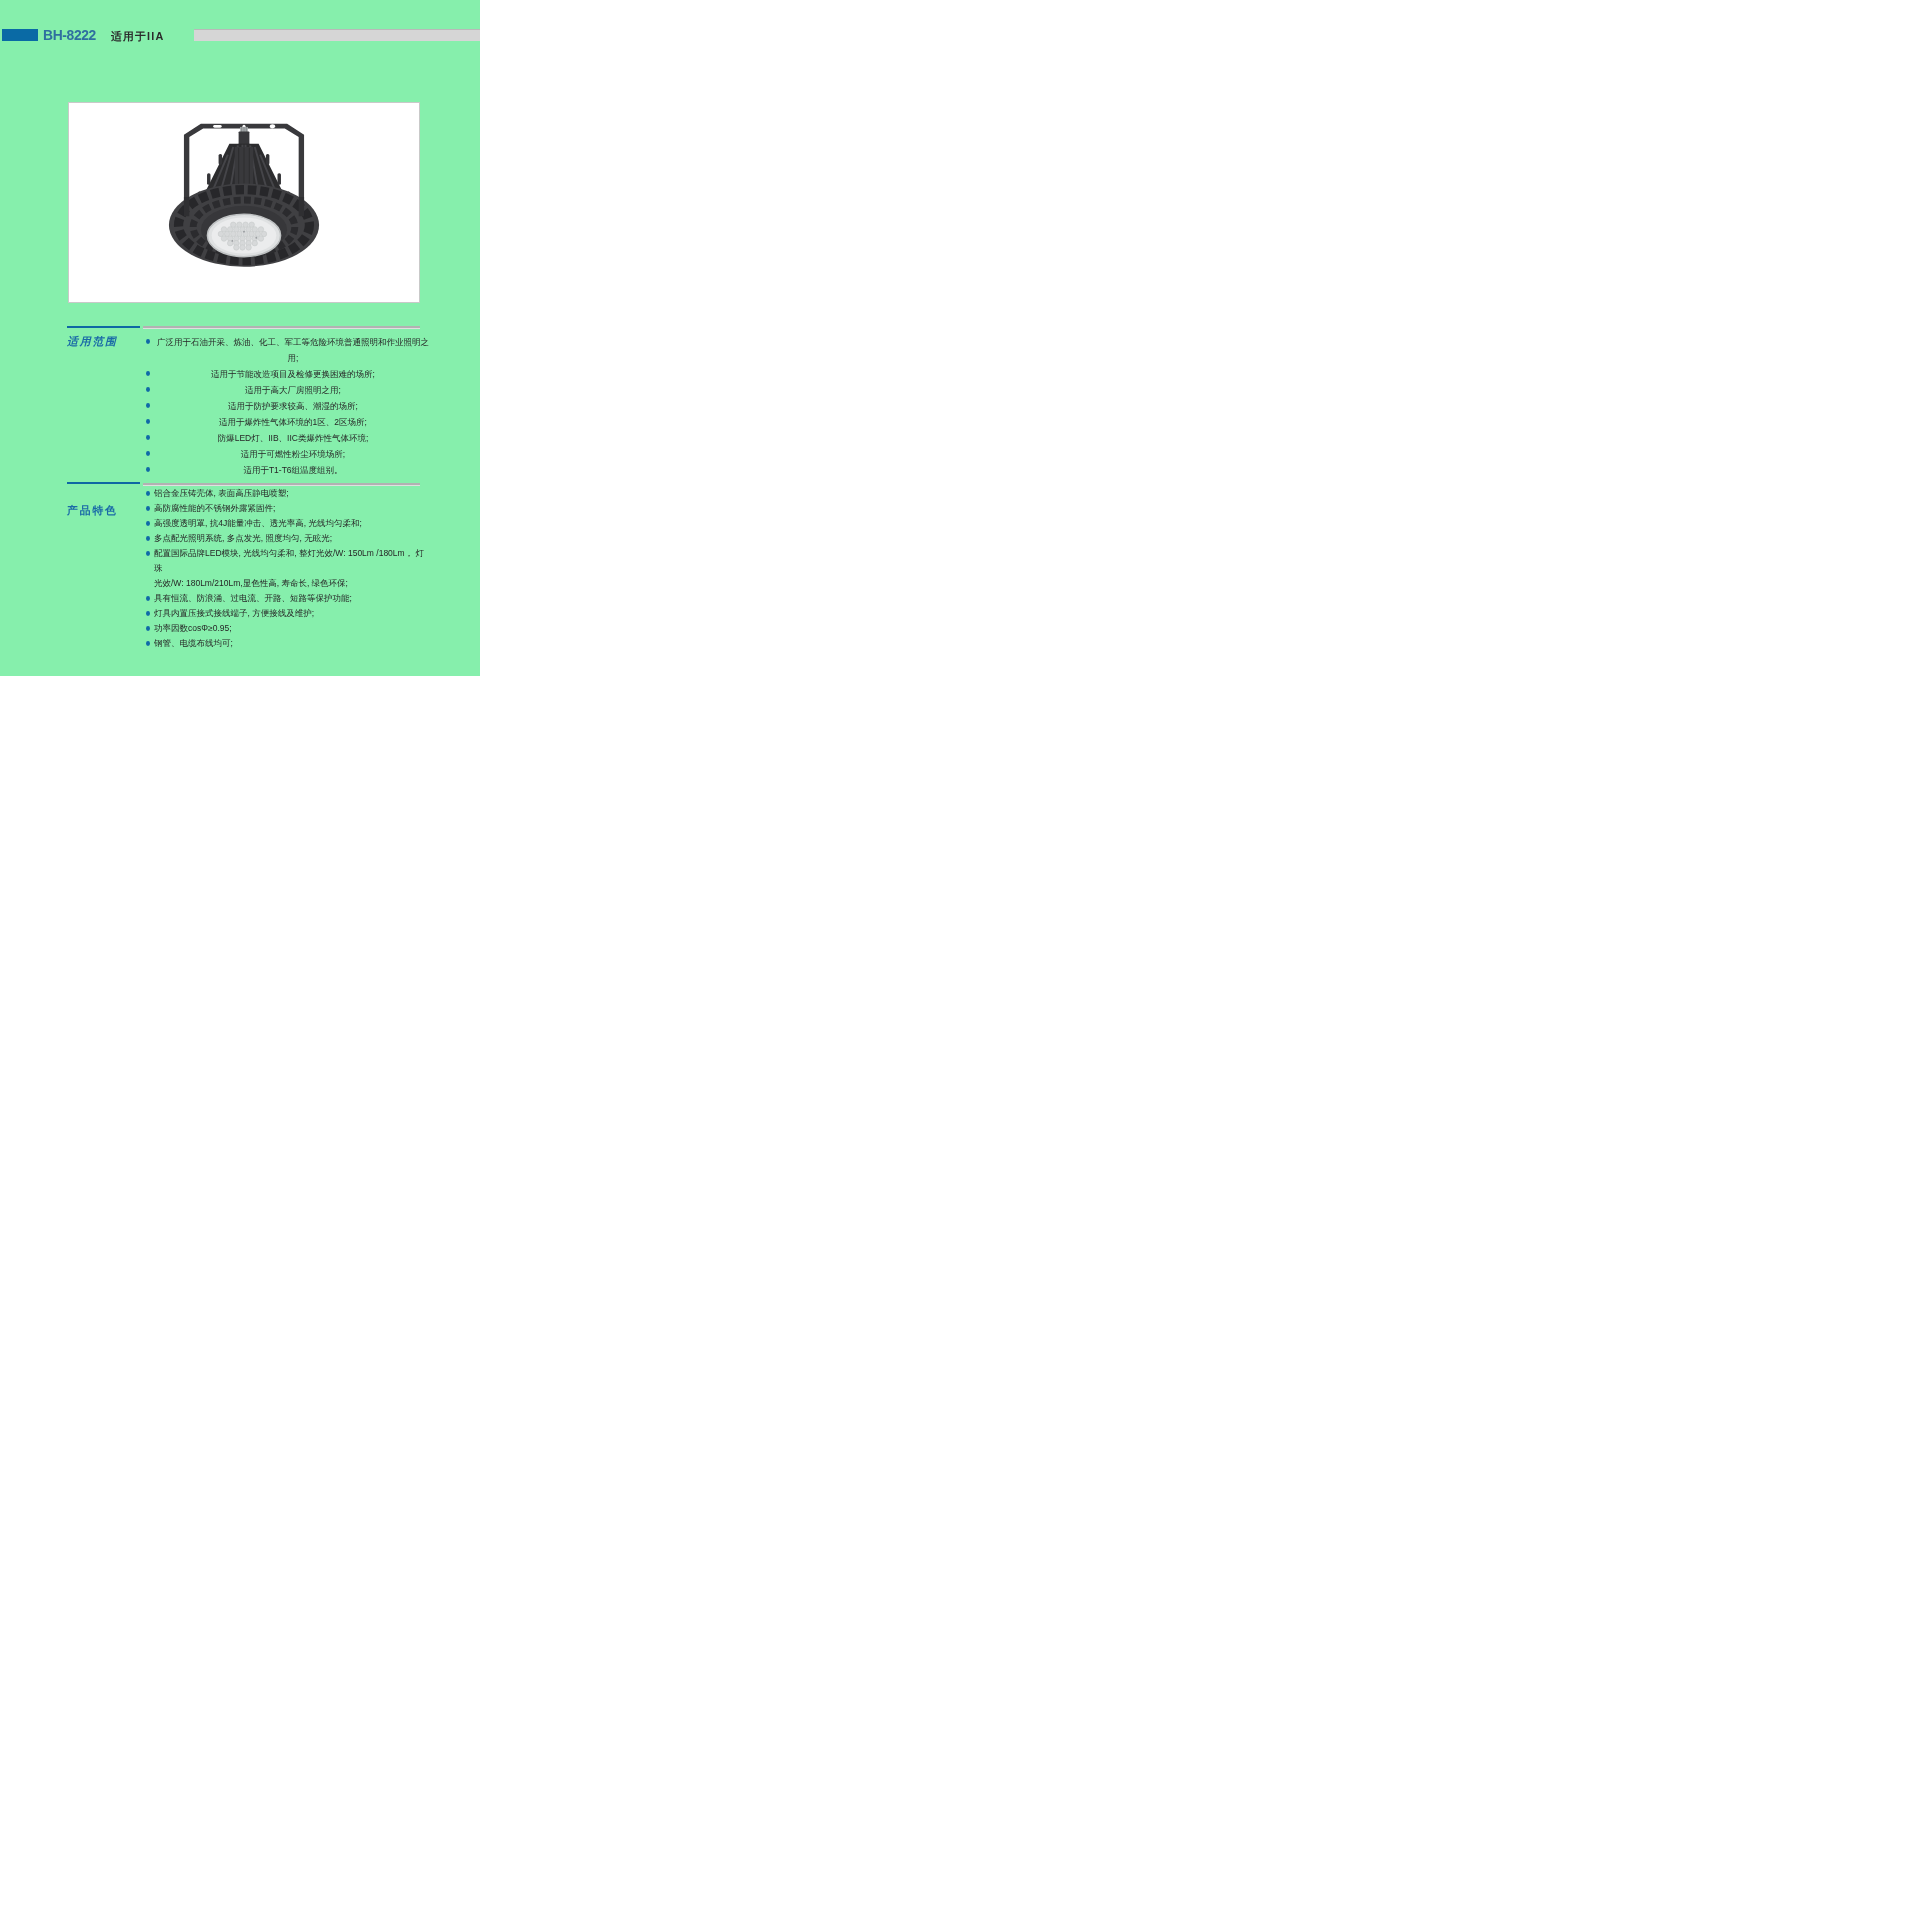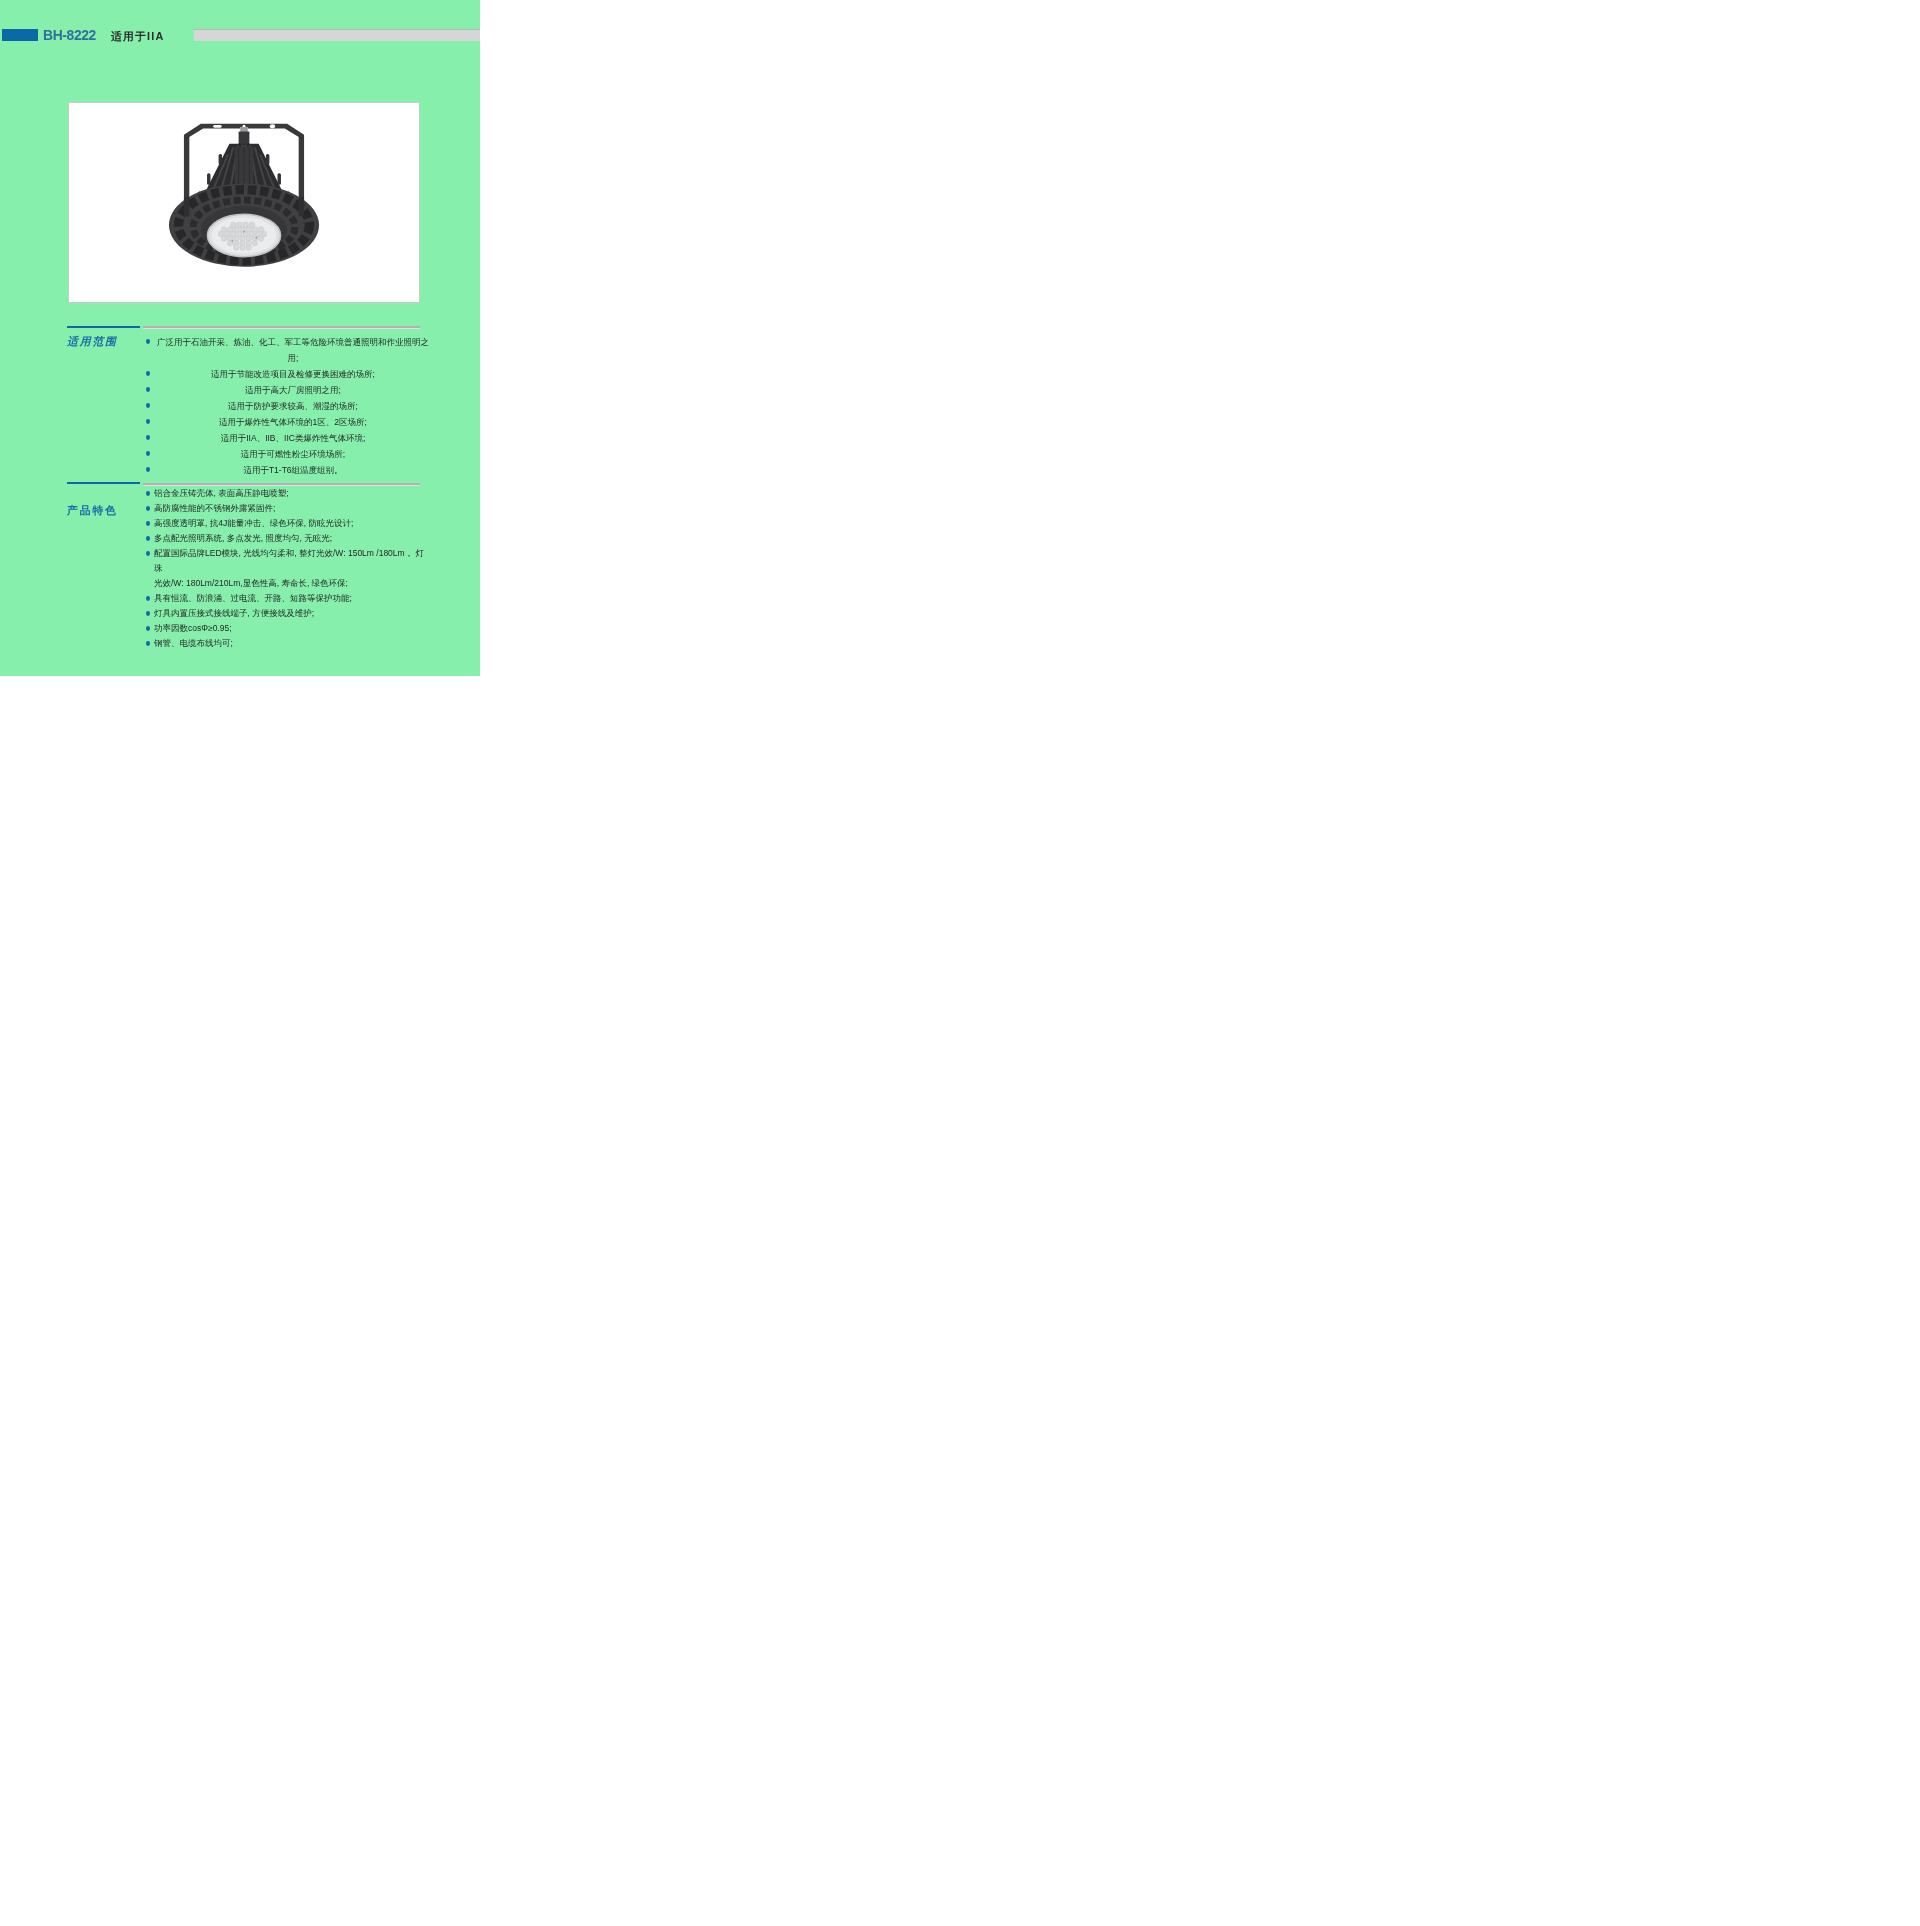--- a/index.html
+++ b/index.html
@@ -160,33 +160,33 @@
   <div class="rule-blue" style="left:67px;top:326px;width:73px;"></div>
   <div class="rule-gray" style="left:143px;top:326px;width:277px;"></div>
   <div class="sec-title" style="top:335px;font-style:italic;">适用范围</div>
 
   <ul class="blist s1" style="top:334px;">
     <li><span class="dot"></span><span>广泛用于石油开采、炼油、化工、军工等危险环境普通照明和作业照明之用;</span></li>
     <li><span class="dot"></span><span>适用于节能改造项目及检修更换困难的场所;</span></li>
     <li><span class="dot"></span><span>适用于高大厂房照明之用;</span></li>
     <li><span class="dot"></span><span>适用于防护要求较高、潮湿的场所;</span></li>
     <li><span class="dot"></span><span>适用于爆炸性气体环境的1区、2区场所;</span></li>
-    <li><span class="dot"></span><span>适用于IIA、IIB、IIC类爆炸性气体环境;</span></li>
+    <li><span class="dot"></span><span>防爆LED灯、IIB、IIC类爆炸性气体环境;</span></li>
     <li><span class="dot"></span><span>适用于可燃性粉尘环境场所;</span></li>
     <li><span class="dot"></span><span>适用于T1-T6组温度组别。</span></li>
   </ul>
 
   <div class="rule-blue" style="left:67px;top:482px;width:73px;"></div>
   <div class="rule-gray" style="left:143px;top:483px;width:277px;"></div>
   <div class="sec-title" style="top:504px;">产品特色</div>
 
   <ul class="blist s2" style="top:486px;">
     <li><span class="dot"></span><span>铝合金压铸壳体, 表面高压静电喷塑;</span></li>
     <li><span class="dot"></span><span>高防腐性能的不锈钢外露紧固件;</span></li>
-    <li><span class="dot"></span><span>高强度透明罩, 抗4J能量冲击、绿色环保, 防眩光设计;</span></li>
+    <li><span class="dot"></span><span>高强度透明罩, 抗4J能量冲击、透光率高, 光线均匀柔和;</span></li>
     <li><span class="dot"></span><span>多点配光照明系统, 多点发光, 照度均匀, 无眩光;</span></li>
     <li><span class="dot"></span><span>配置国际品牌LED模块, 光线均匀柔和, 整灯光效/W: 150Lm /180Lm，  灯珠
 光效/W: 180Lm/210Lm,显色性高, 寿命长, 绿色环保;</span></li>
     <li><span class="dot"></span><span>具有恒流、防浪涌、过电流、开路、短路等保护功能;</span></li>
     <li><span class="dot"></span><span>灯具内置压接式接线端子, 方便接线及维护;</span></li>
     <li><span class="dot"></span><span>功率因数cosΦ≥0.95;</span></li>
     <li><span class="dot"></span><span>钢管、电缆布线均可;</span></li>
   </ul>
 
 </div>

